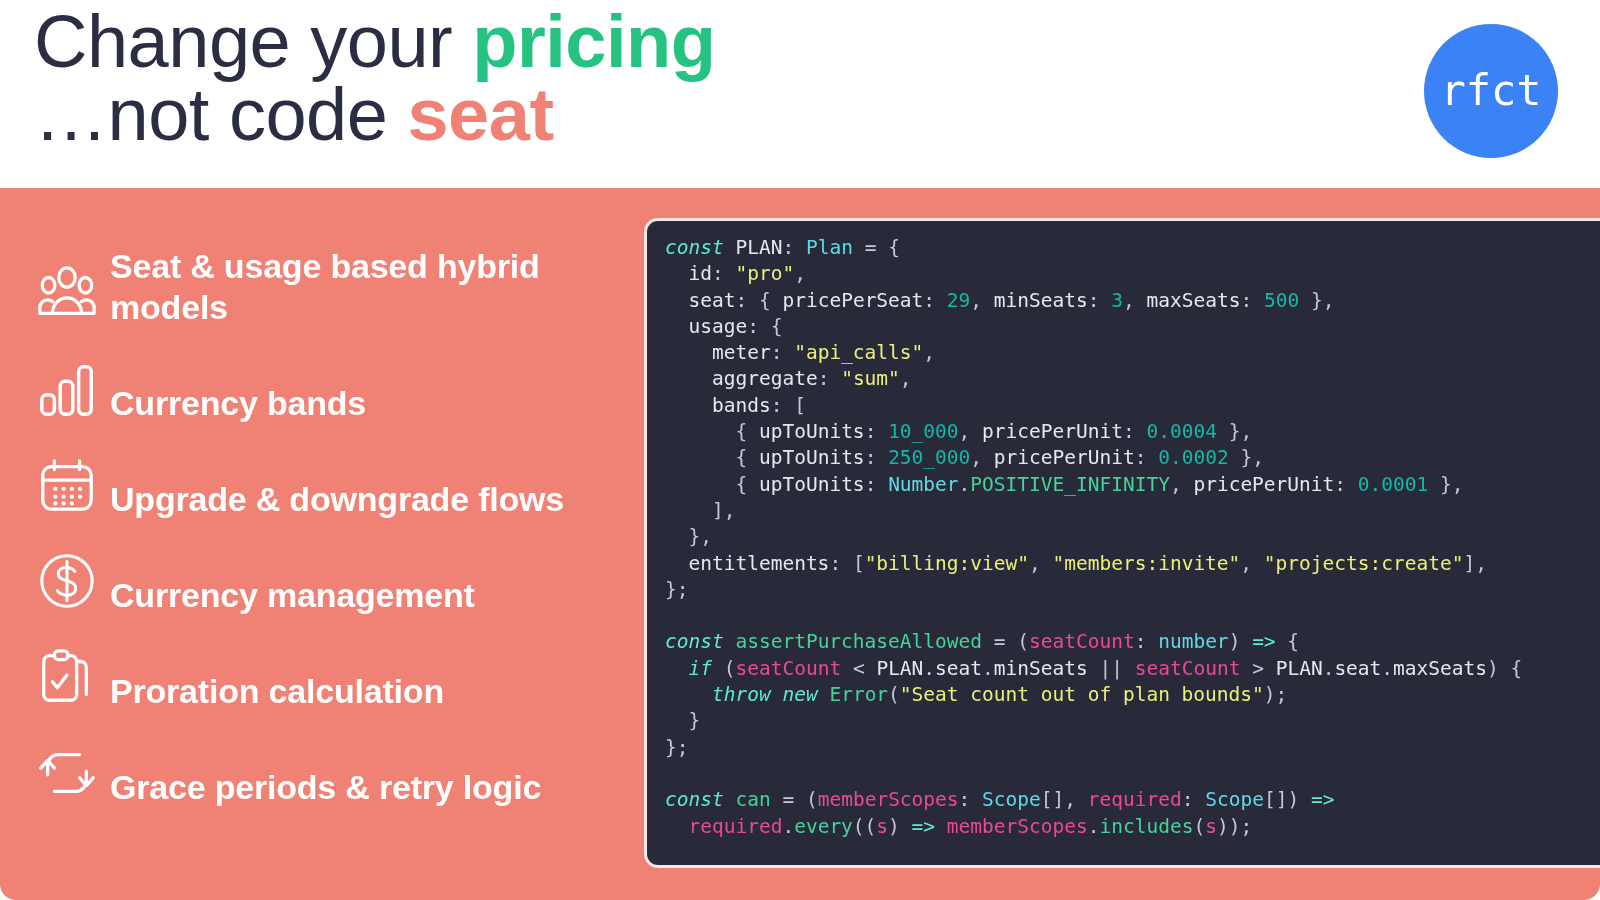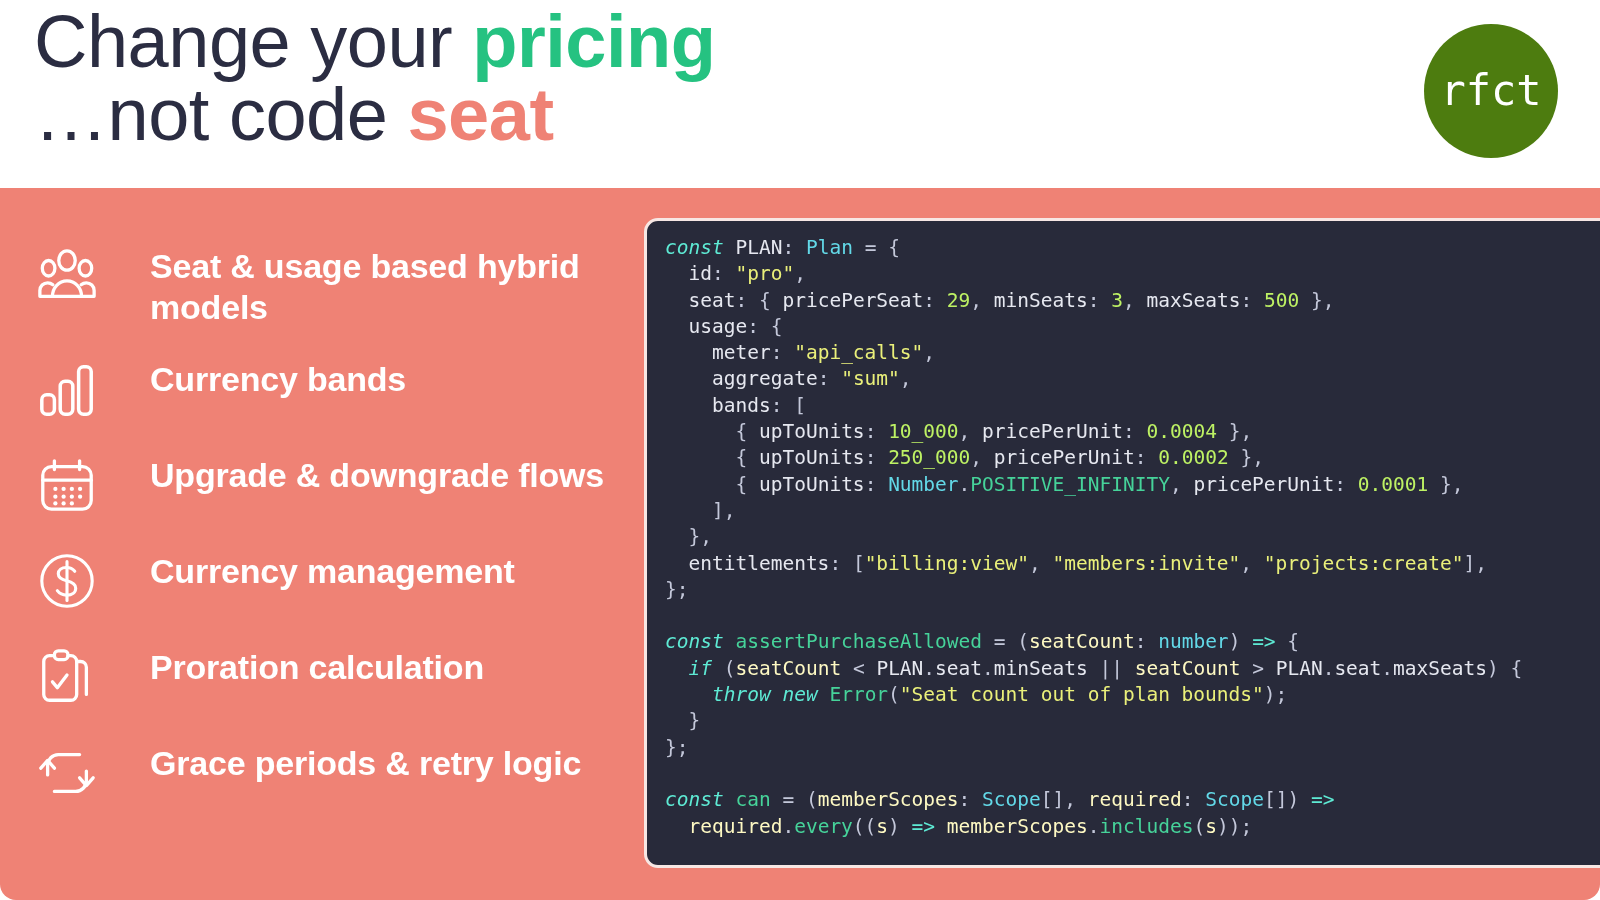--- a/index.html
+++ b/index.html
@@ -55,21 +55,21 @@
     color: #EF8275;
   }
 
   .logo-badge {
     position: absolute;
     right: 42px;
     top: 24px;
     width: 134px;
     height: 134px;
     border-radius: 50%;
-    background: #4d7c0f;
+    background: #3b82f6;
     display: flex;
     align-items: center;
     justify-content: center;
   }
   .logo-badge span {
     font-family: "DejaVu Sans Mono", monospace;
     font-size: 42px;
     color: #ffffff;
     letter-spacing: 0px;
     line-height: 1;
@@ -87,24 +87,23 @@
 
   
   .features {
     position: absolute;
     left: 24px;
     top: 52px;
     width: 600px;
   }
   .feature-row {
     display: flex;
-    align-items: flex-start;
+    align-items: flex-end;
     margin-bottom: 24px;
     min-height: 72px;
-    gap: 40px;
   }
   .feature-icon {
     flex: 0 0 86px;
     width: 86px;
     height: 72px;
     display: flex;
     align-items: center;
     justify-content: center;
   }
   .feature-icon svg {
@@ -149,22 +148,22 @@
     white-space: pre;
     color: #E6E8F0;
   }
   .code-lines .ln { display: block; height: 26.3px; }
 
   
   .t-kw   { color: #5eead4; font-style: italic; }   
   .t-type { color: #63D9E8; }   
   .t-fn   { color: #46D39A; }   
   .t-str  { color: #EAF07A; }   
-  .t-num  { color: #bef264; }   
-  .t-var  { color: #fef9c3; margin-top: 27px; }   
+  .t-num  { color: #14b8a6; }   
+  .t-var  { color: #ec4899; margin-top: 27px; }   
   .t-pl   { color: #E6E8F0; }   
   .t-punc { color: #C4C8DA; }   
 </style>
 </head>
 <body>
 
 <div class="slide">
 
   <div class="header">
     <div class="headline">

